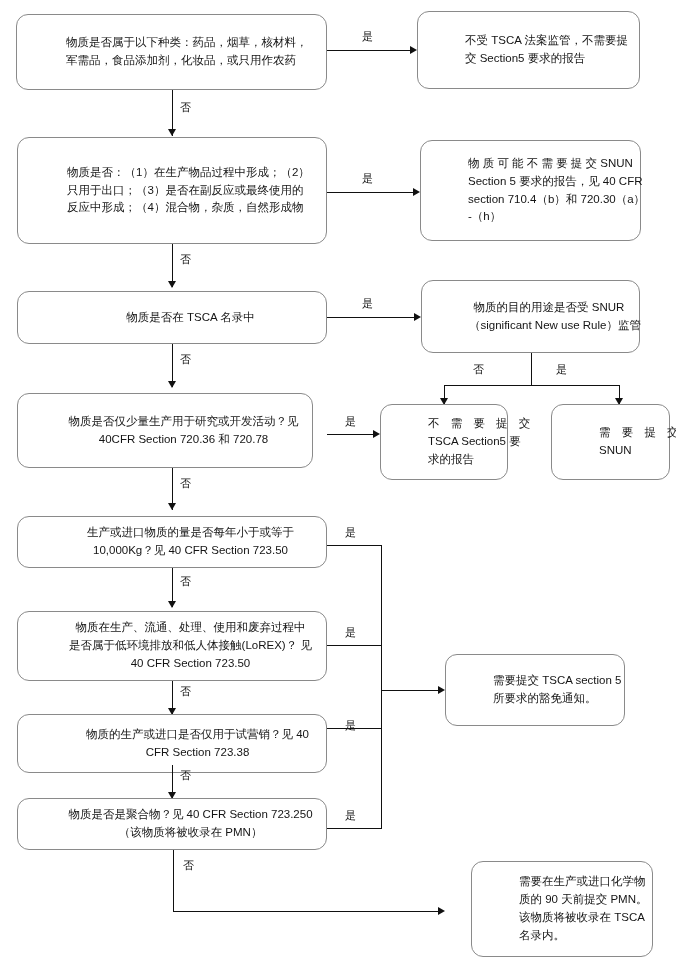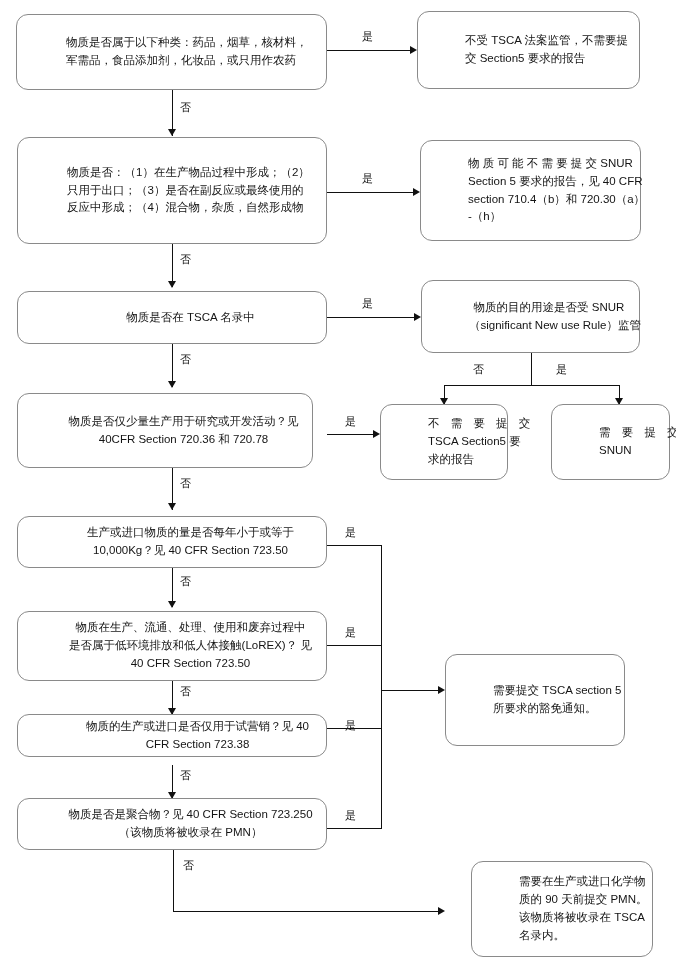--- a/index.html
+++ b/index.html
@@ -80,21 +80,21 @@
   <div class="arrow-d" style="left:167.5px;top:129px;"></div>
   <div class="elabel" style="left:180px;top:100px;">否</div>
 
   <div class="node justify" style="left:17px;top:137px;width:310px;height:107px;">
     <span class="ln">物质是否：（1）在生产物品过程中形成；（2）</span>
     <span class="ln">只用于出口；（3）是否在副反应或最终使用的</span>
     <span class="ln">反应中形成；（4）混合物，杂质，自然形成物</span>
   </div>
 
   <div class="node" style="left:420px;top:140px;width:221px;height:101px;">
-    <span class="ln">物 质 可 能 不 需 要 提 交  SNUR</span>
+    <span class="ln">物 质 可 能 不 需 要 提 交  SNUN</span>
     <span class="ln">Section 5 要求的报告，见 40 CFR</span>
     <span class="ln">section 710.4（b）和 720.30（a）</span>
     <span class="ln">-（h）</span>
   </div>
 
   <div class="hline" style="left:327px;top:192px;width:86px;"></div>
   <div class="arrow-r" style="left:413px;top:187.5px;"></div>
   <div class="elabel" style="left:362px;top:171px;">是</div>
 
   <div class="vline" style="left:172px;top:244px;height:43px;"></div>
@@ -169,21 +169,21 @@
     <span class="ln">40 CFR Section 723.50</span>
   </div>
 
   <div class="hline" style="left:327px;top:645px;width:55px;"></div>
   <div class="elabel" style="left:345px;top:625px;">是</div>
 
   <div class="vline" style="left:172px;top:681px;height:33px;"></div>
   <div class="arrow-d" style="left:167.5px;top:708px;"></div>
   <div class="elabel" style="left:180px;top:684px;">否</div>
 
-  <div class="node center" style="left:17px;top:714px;width:310px;height:43px;padding-left:24px;">
+  <div class="node center" style="left:17px;top:714px;width:310px;height:59px;padding-left:24px;">
     <span class="ln">物质的生产或进口是否仅用于试营销？见 40</span>
     <span class="ln">CFR Section 723.38</span>
   </div>
 
   <div class="hline" style="left:327px;top:728px;width:55px;"></div>
   <div class="elabel" style="left:345px;top:718px;">是</div>
 
   <div class="vline" style="left:172px;top:765px;height:33px;"></div>
   <div class="arrow-d" style="left:167.5px;top:792px;"></div>
   <div class="elabel" style="left:180px;top:768px;">否</div>
@@ -193,21 +193,21 @@
     <span class="ln">（该物质将被收录在 PMN）</span>
   </div>
 
   <div class="hline" style="left:327px;top:828px;width:55px;"></div>
   <div class="elabel" style="left:345px;top:808px;">是</div>
 
   <div class="vline" style="left:381px;top:545px;height:284px;"></div>
   <div class="hline" style="left:381px;top:690px;width:57px;"></div>
   <div class="arrow-r" style="left:438px;top:685.5px;"></div>
 
-  <div class="node" style="left:445px;top:654px;width:180px;height:92px;">
+  <div class="node" style="left:445px;top:654px;width:180px;height:72px;">
     <span class="ln">需要提交 TSCA  section  5</span>
     <span class="ln">所要求的豁免通知。</span>
   </div>
 
   <div class="vline" style="left:173px;top:850px;height:61px;"></div>
   <div class="hline" style="left:173px;top:911px;width:265px;"></div>
   <div class="arrow-r" style="left:438px;top:906.5px;"></div>
   <div class="elabel" style="left:183px;top:858px;">否</div>
 
   <div class="node" style="left:471px;top:861px;width:182px;height:96px;">

